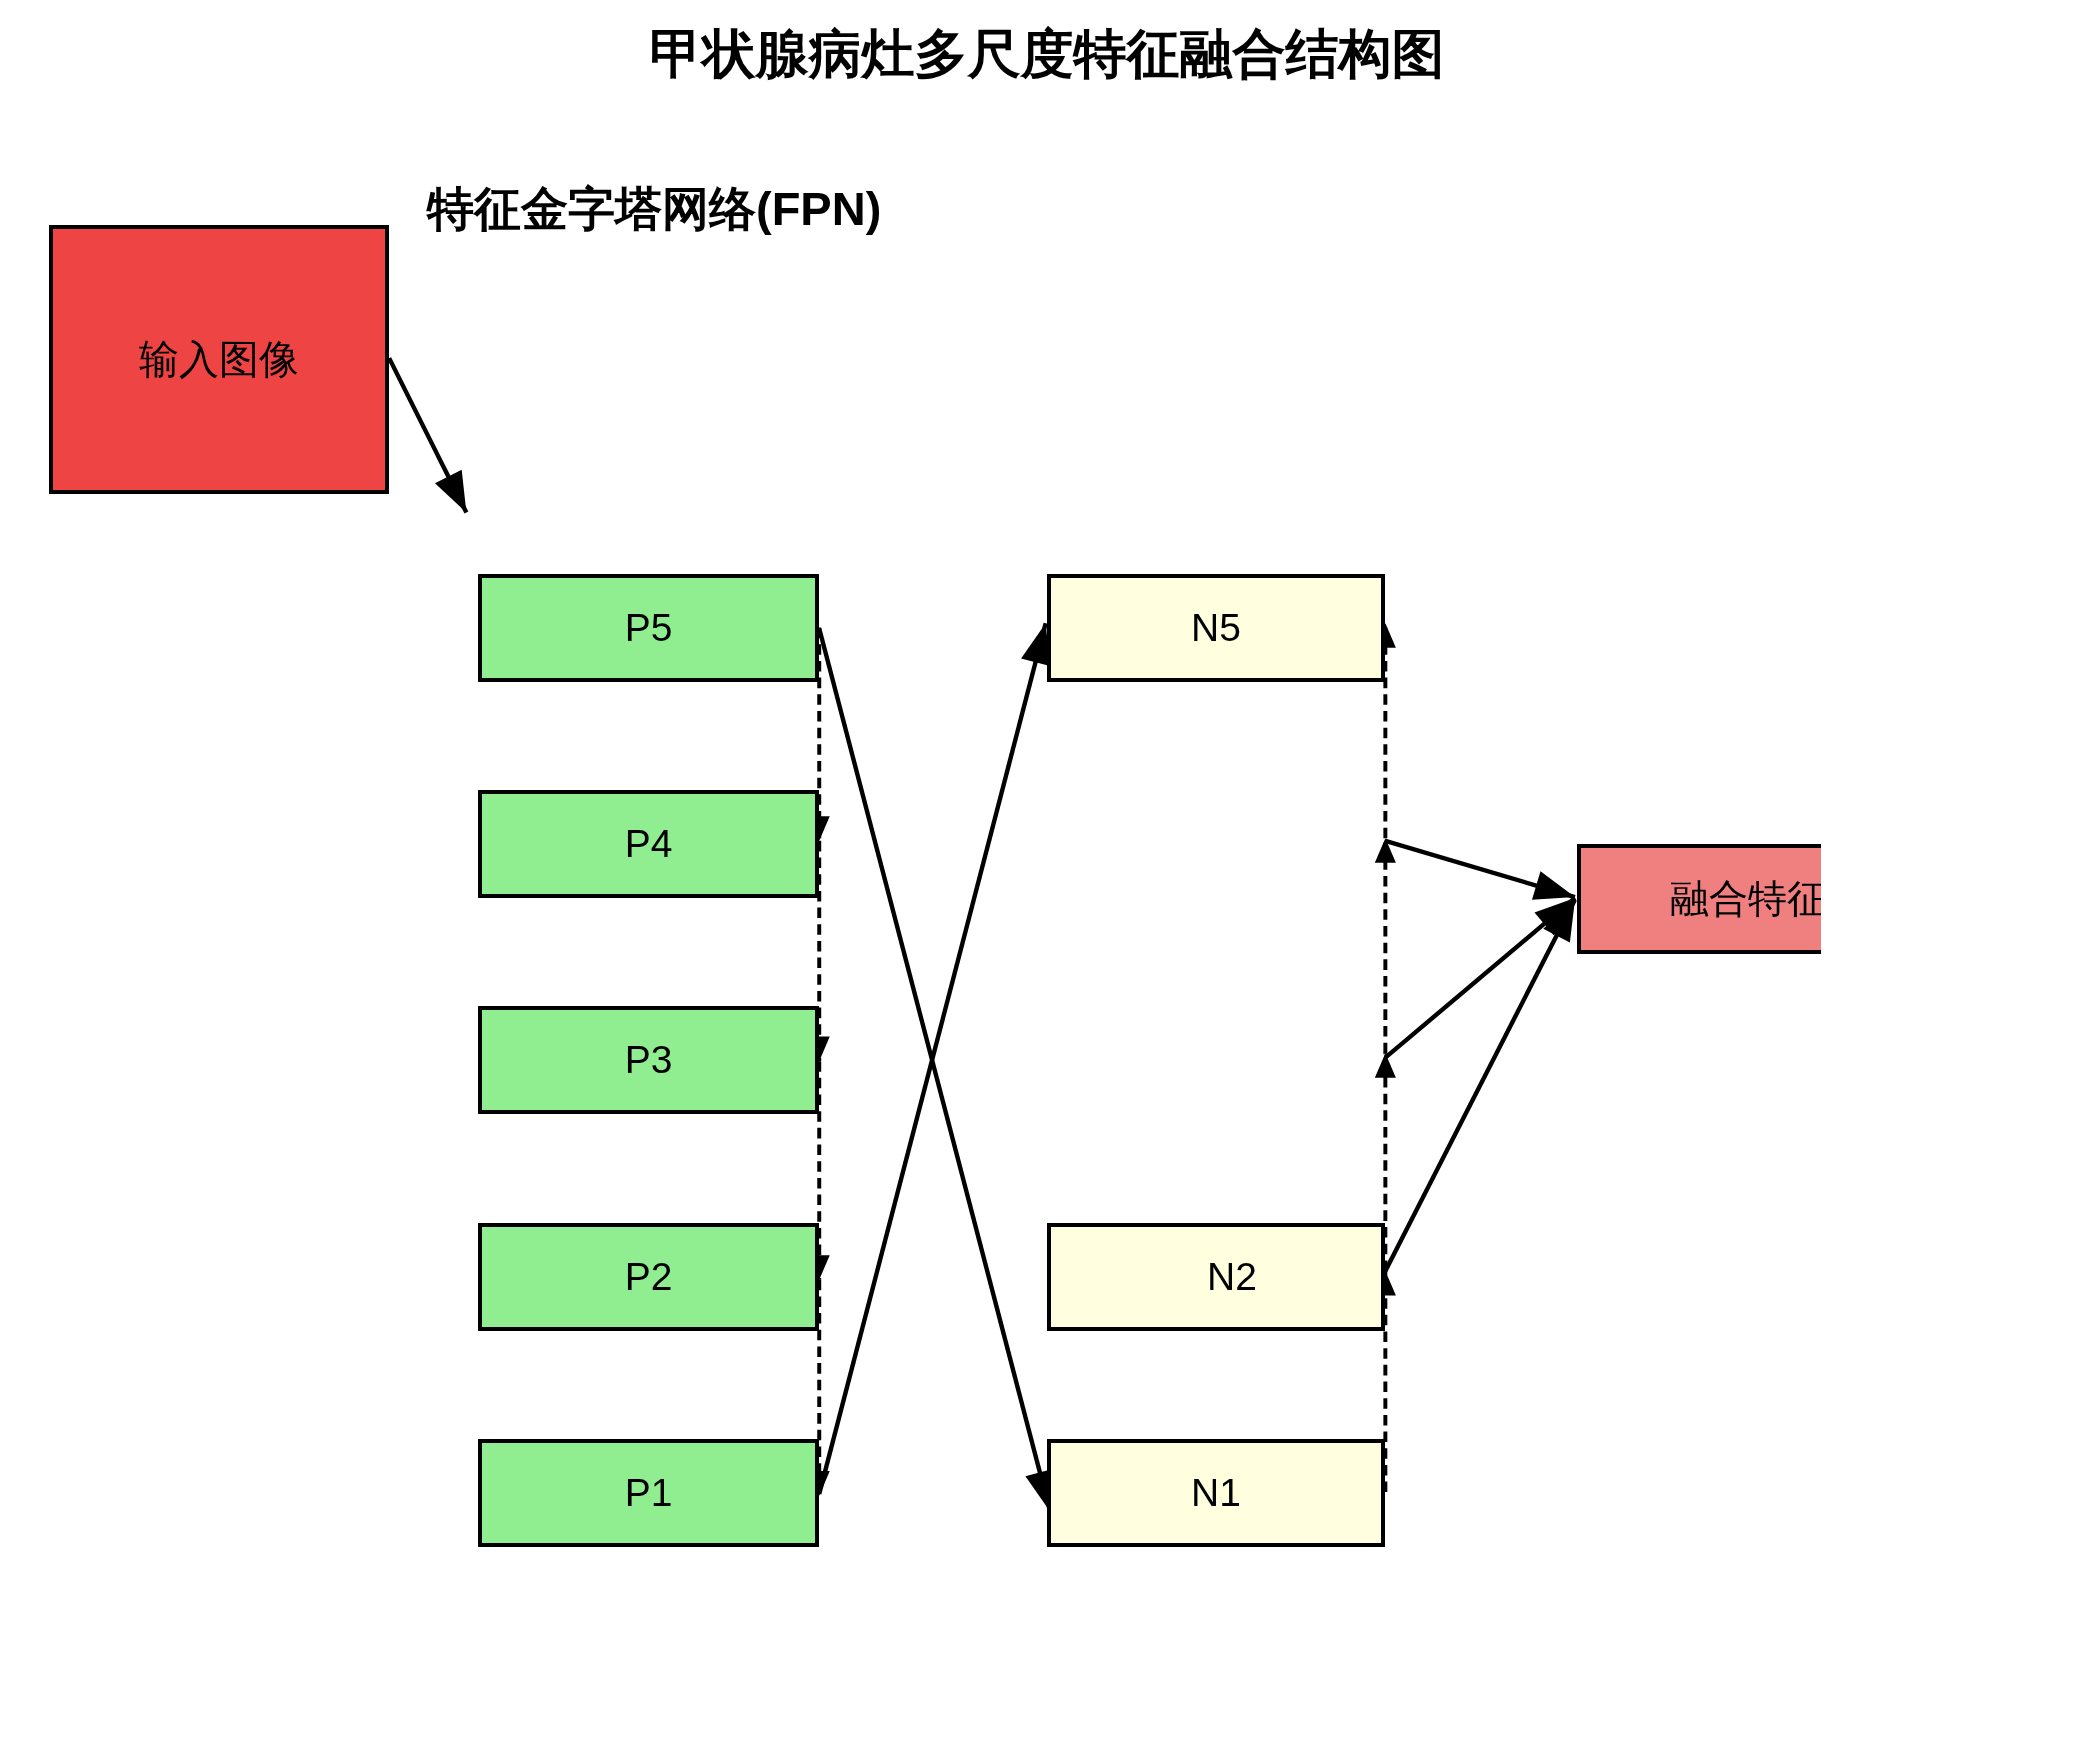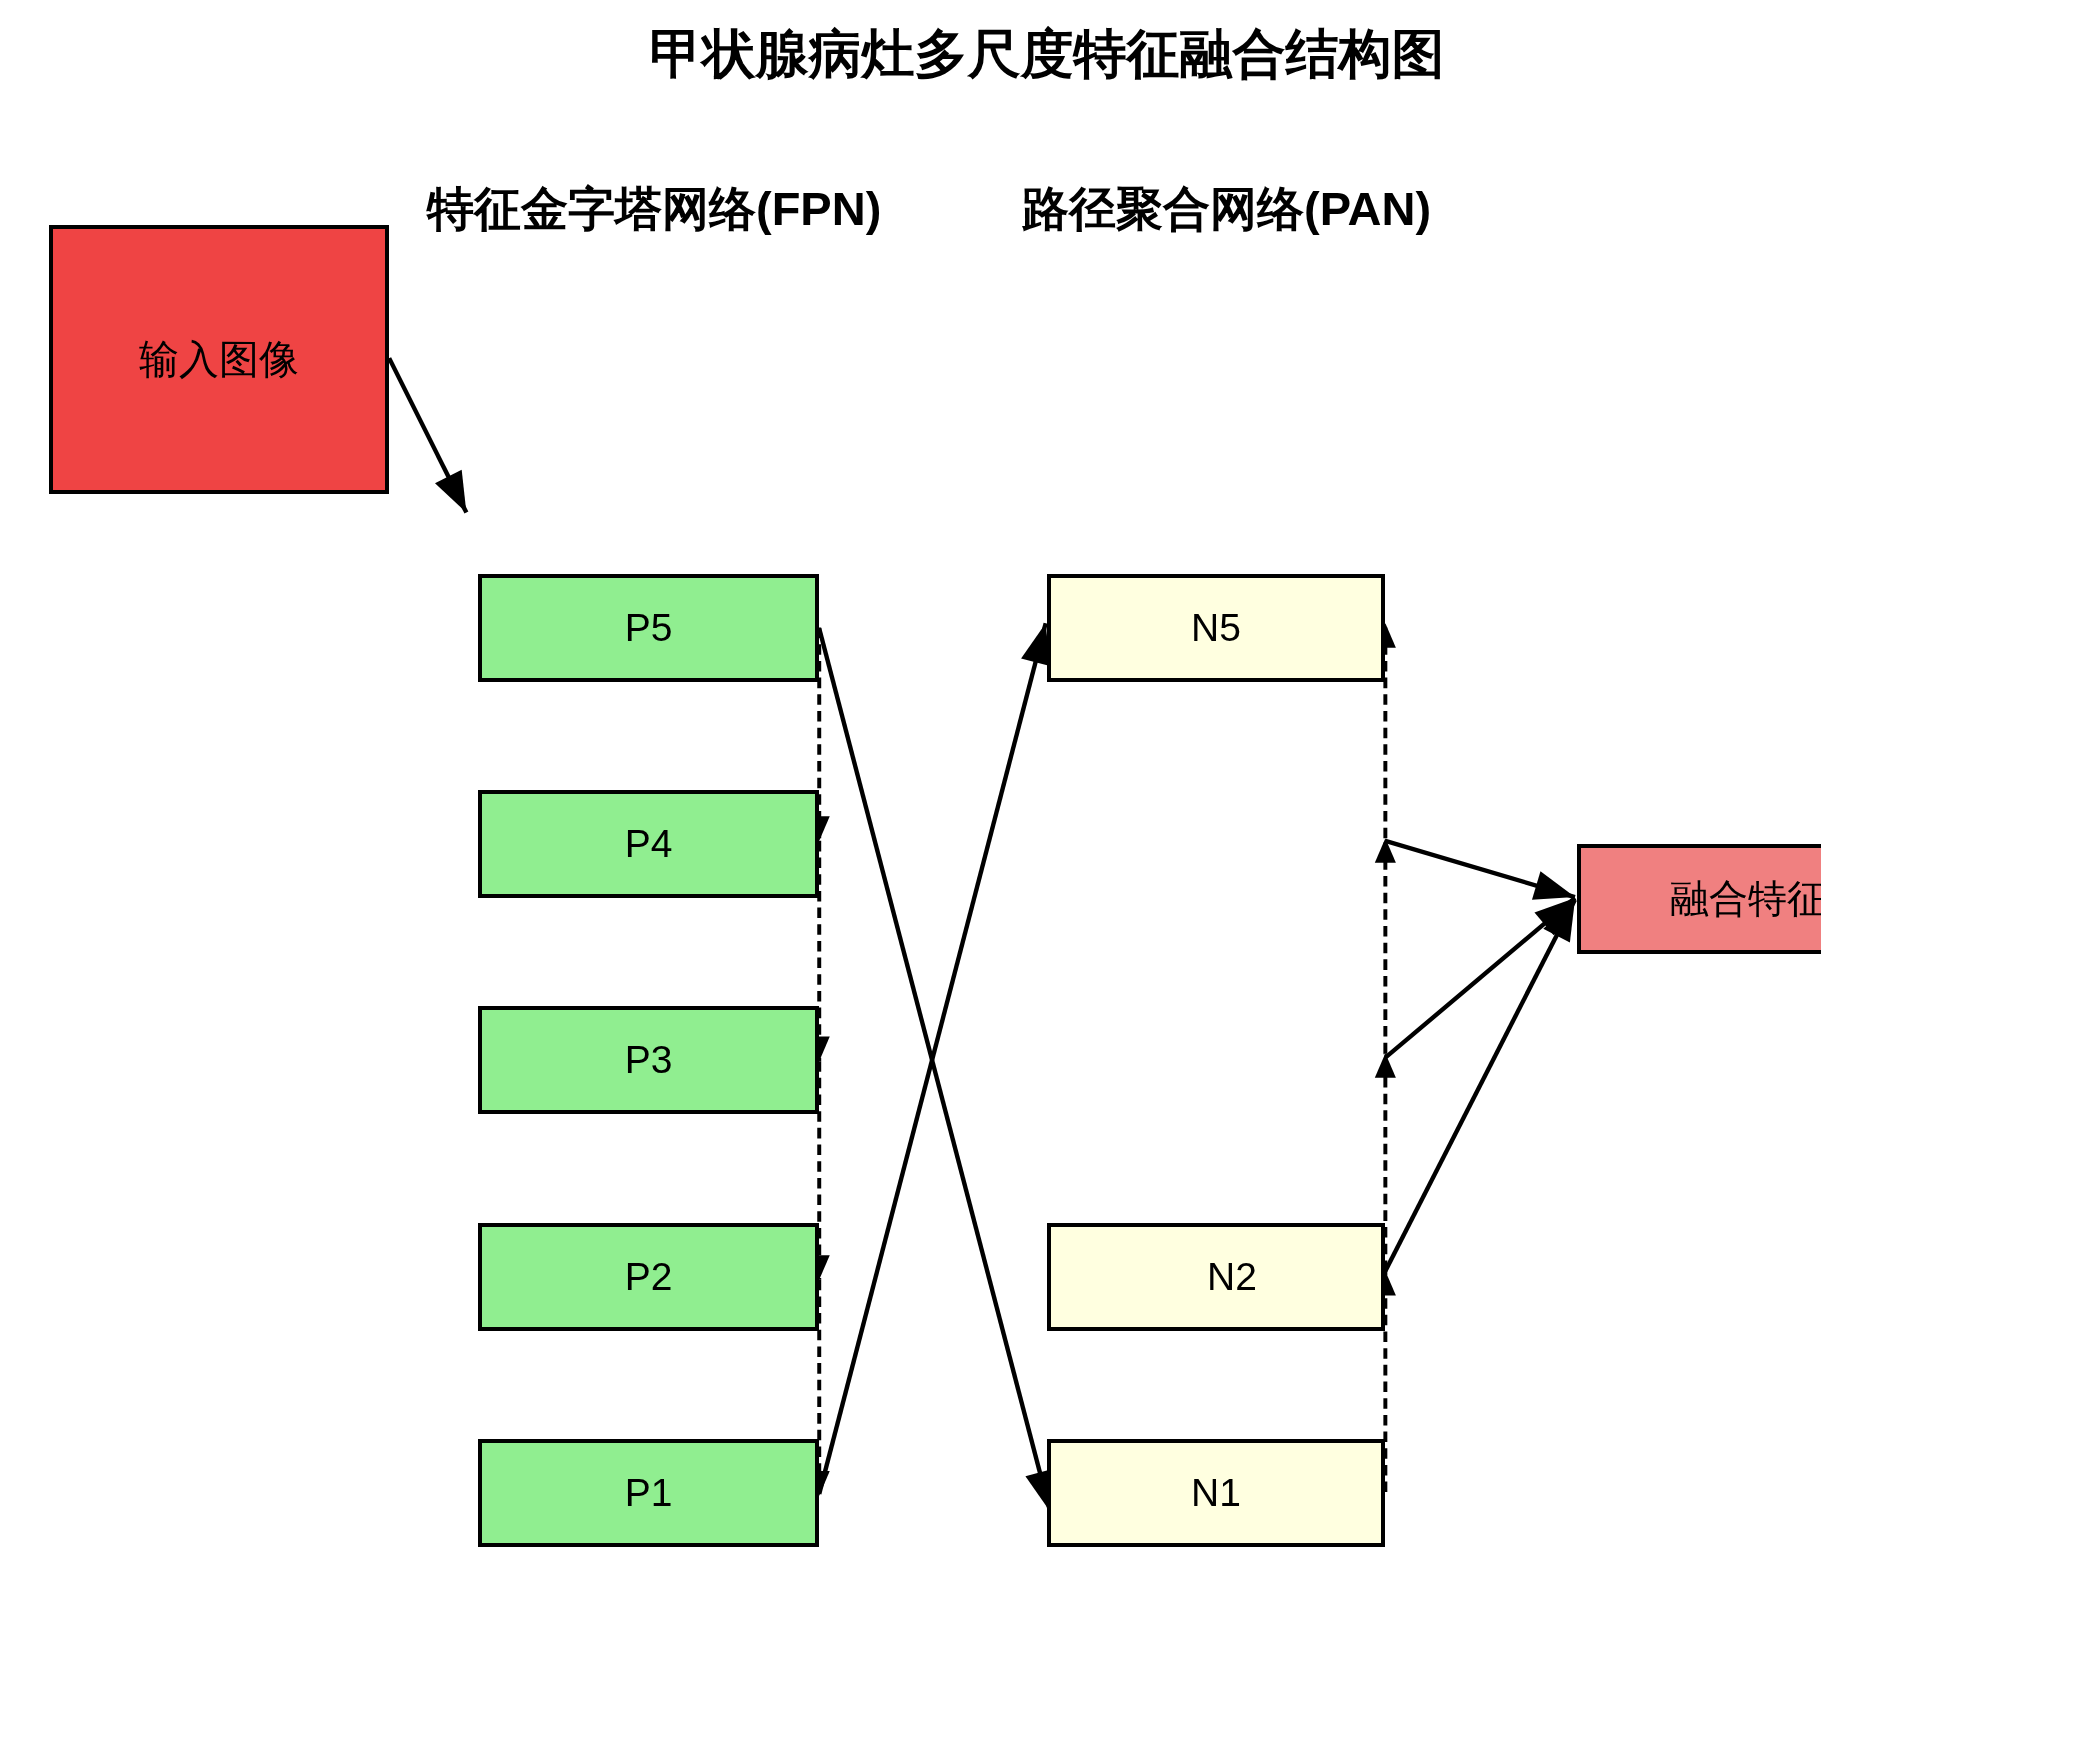--- a/index.html
+++ b/index.html
@@ -51,21 +51,20 @@
     <line x1="933" y1="1702" x2="1191" y2="710" stroke="#000" stroke-width="5" marker-end="url(#arrowBig)"></line>
 
     <line x1="1578" y1="958" x2="1794" y2="1022" stroke="#000" stroke-width="5" marker-end="url(#arrowBig)"></line>
     <line x1="1578" y1="1205" x2="1794" y2="1023" stroke="#000" stroke-width="5" marker-end="url(#arrowBig)"></line>
     <line x1="1578" y1="1448" x2="1794" y2="1025" stroke="#000" stroke-width="5" marker-end="url(#arrowBig)"></line>
   </svg>
 
   <div class="title">甲状腺病灶多尺度特征融合结构图</div>
 
   <div class="col-header fpn">特征金字塔网络(FPN)</div>
-  <div class="col-header pan">路径聚合网络(PAN)</div>
 
   <div class="node input-box" style="background-color: #ef4444;">
     <span>输入图像</span>
   </div>
 
   <div class="node pcol row0" style="background-color: rgb(144, 238, 144);">
     <span>P5</span>
   </div>
   <div class="node pcol row1" style="background-color: rgb(144, 238, 144);">
     <span>P4</span>

